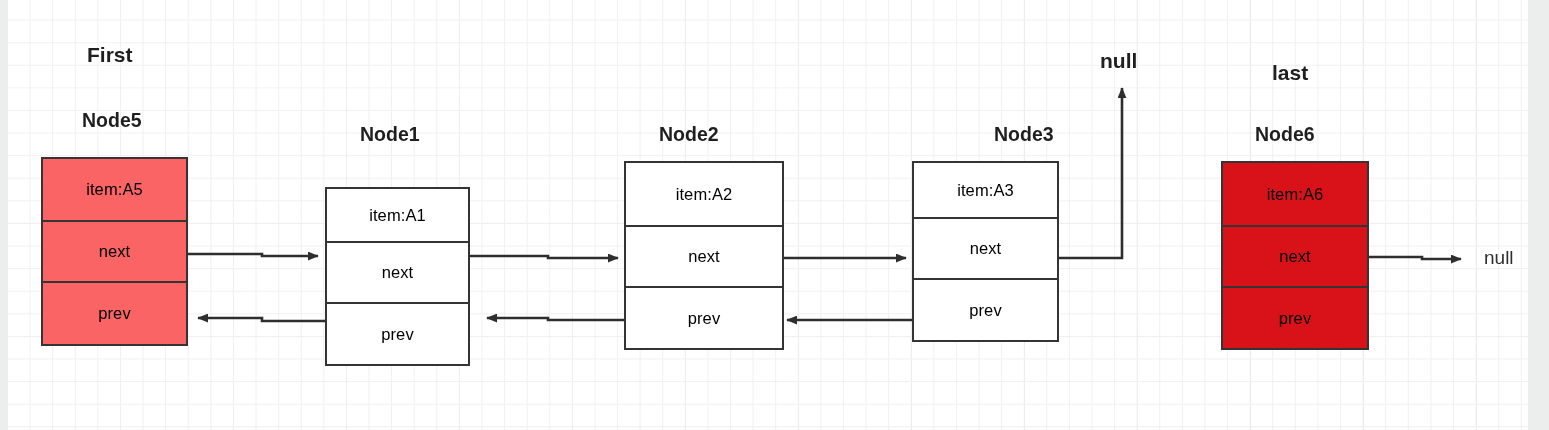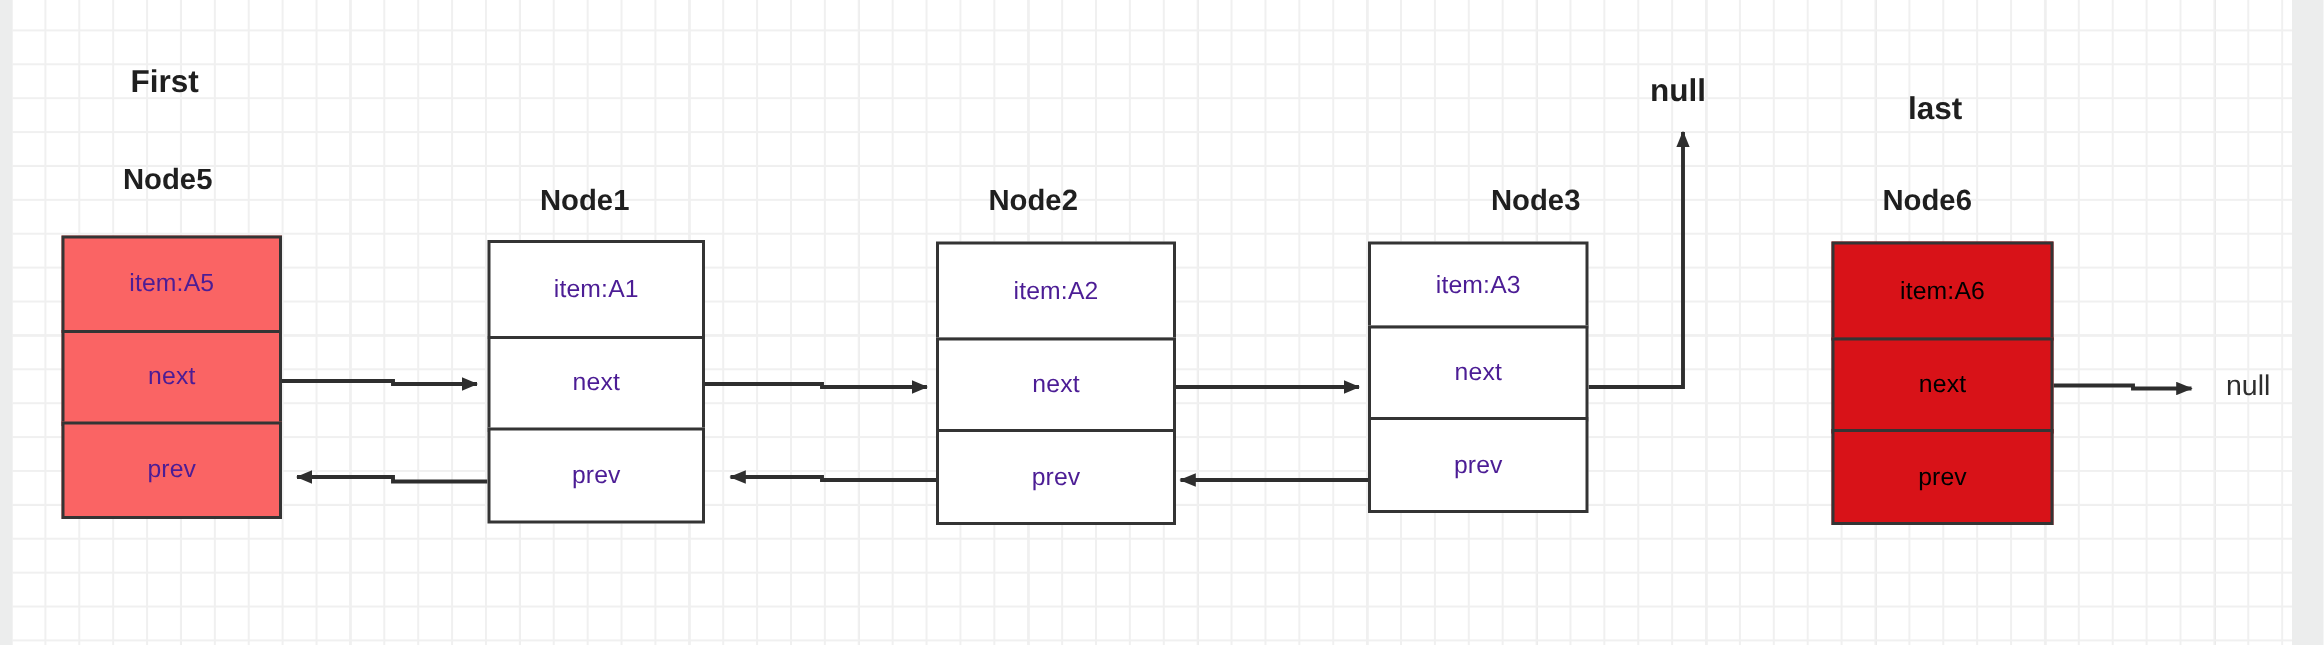--- a/index.html
+++ b/index.html
@@ -33,21 +33,21 @@
   }
   #svg{position:absolute;left:0;top:0;width:1549px;height:430px;}
 
   
   .node{position:absolute;}
   .cell{
     box-sizing:border-box;
     border:2.5px solid #343434;
     display:flex;align-items:center;justify-content:center;
     font-size:16.5px;
-    color:#4c1d95;
+    color:#000000;
     letter-spacing:.1px;
     line-height:1;
   }
   .cell + .cell{margin-top:-2.5px;}
   .node.white .cell{background:#ffffff;}
   .node.salmon .cell{background:#fa6464;}
   .node.red .cell{background:#d81218;color:#000000;}
 
   
   .cap{
@@ -113,21 +113,21 @@
 
   <div class="cap node-title" style="left:82px;top:111px;">Node5</div>
   <div class="node salmon" style="left:41px;top:157px;width:147px;">
     <div class="cell" style="height:65px;">item:A5</div>
     <div class="cell" style="height:64px;">next</div>
     <div class="cell" style="height:65px;">prev</div>
   </div>
 
   <div class="cap node-title" style="left:360px;top:125px;">Node1</div>
   <div class="node white" style="left:325px;top:160px;width:145px;">
-    <div class="cell" style="height:66px;">item:A1</div>
+    <div class="cell" style="height:56px;margin-top:27px;">item:A1</div>
     <div class="cell" style="height:64px;">next</div>
     <div class="cell" style="height:64px;">prev</div>
   </div>
 
   <div class="cap node-title" style="left:659px;top:125px;">Node2</div>
   <div class="node white" style="left:624px;top:161px;width:160px;">
     <div class="cell" style="height:66px;">item:A2</div>
     <div class="cell" style="height:64px;">next</div>
     <div class="cell" style="height:64px;">prev</div>
   </div>

